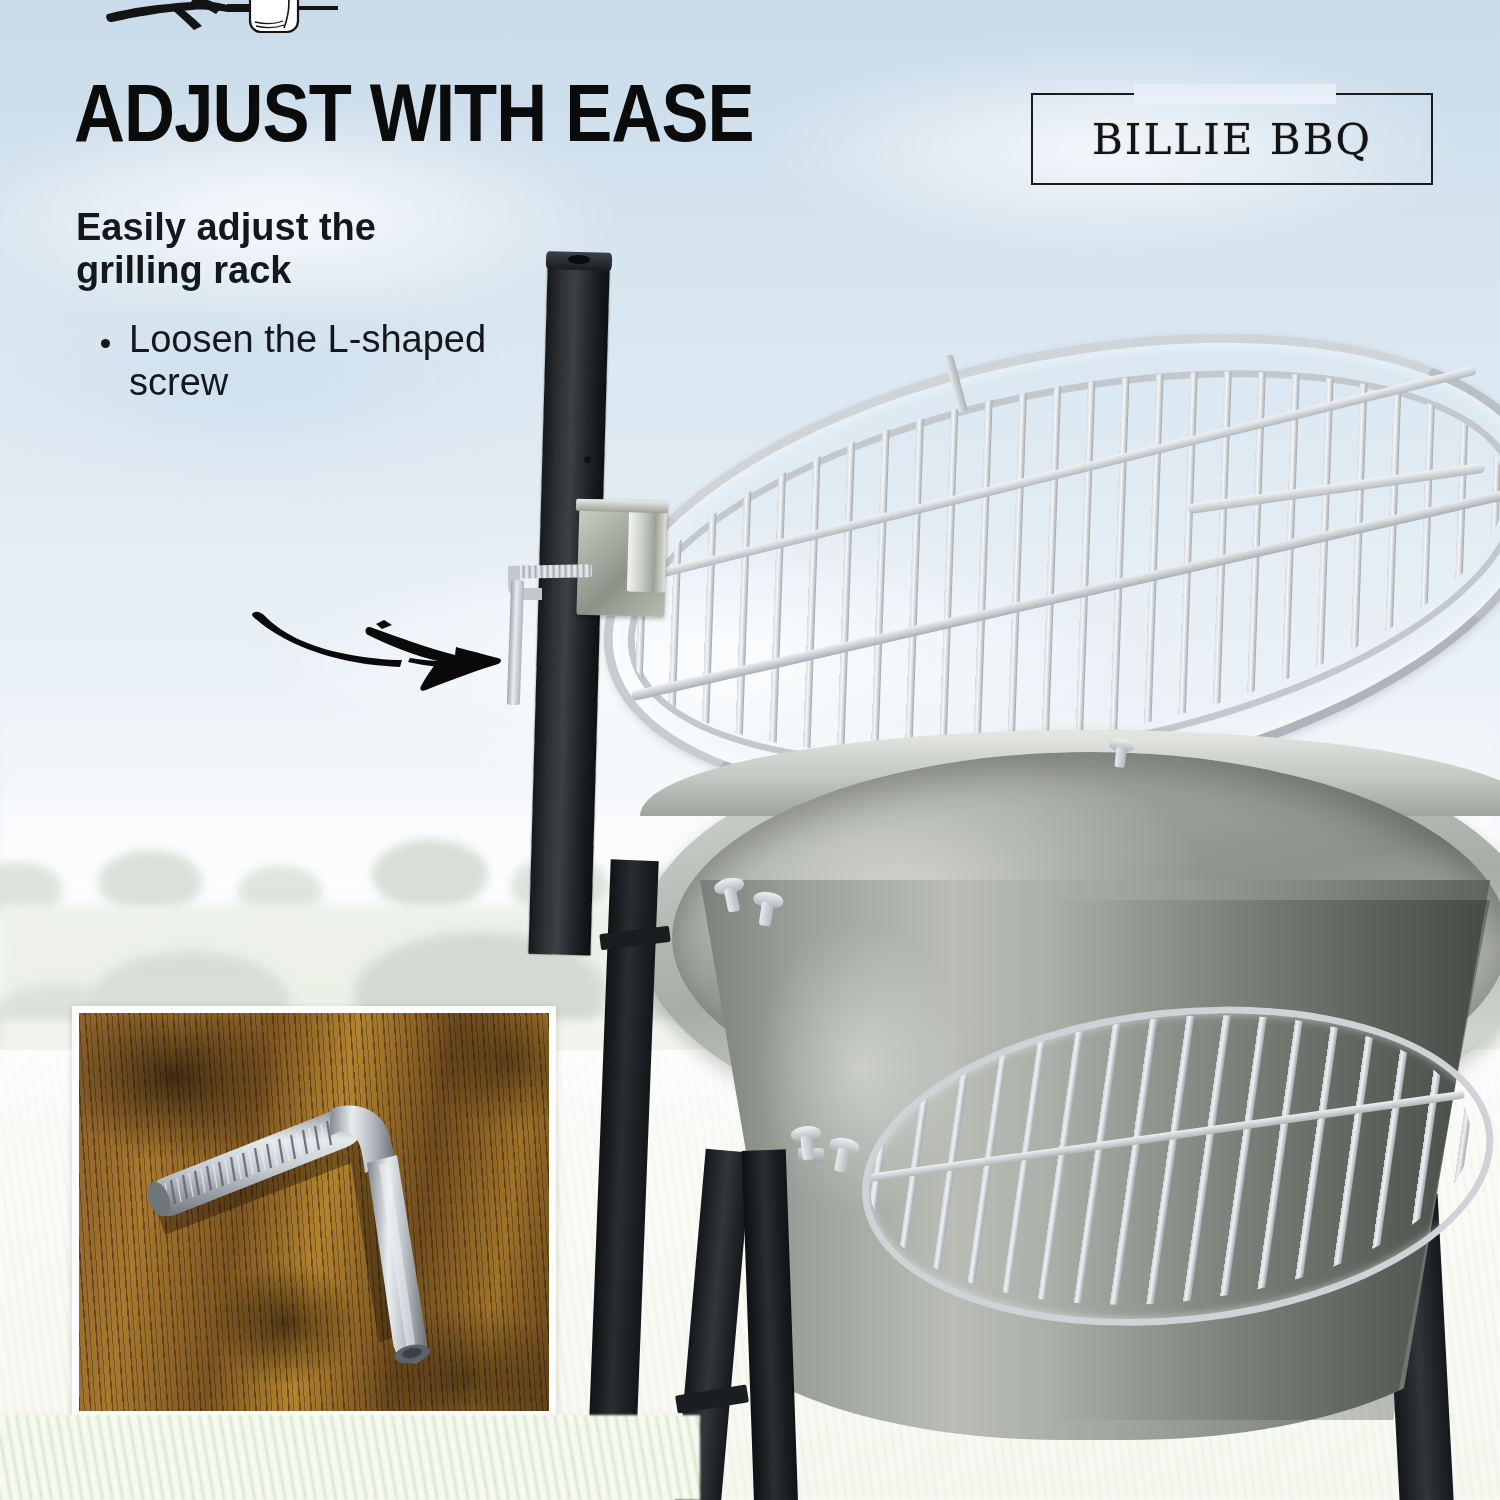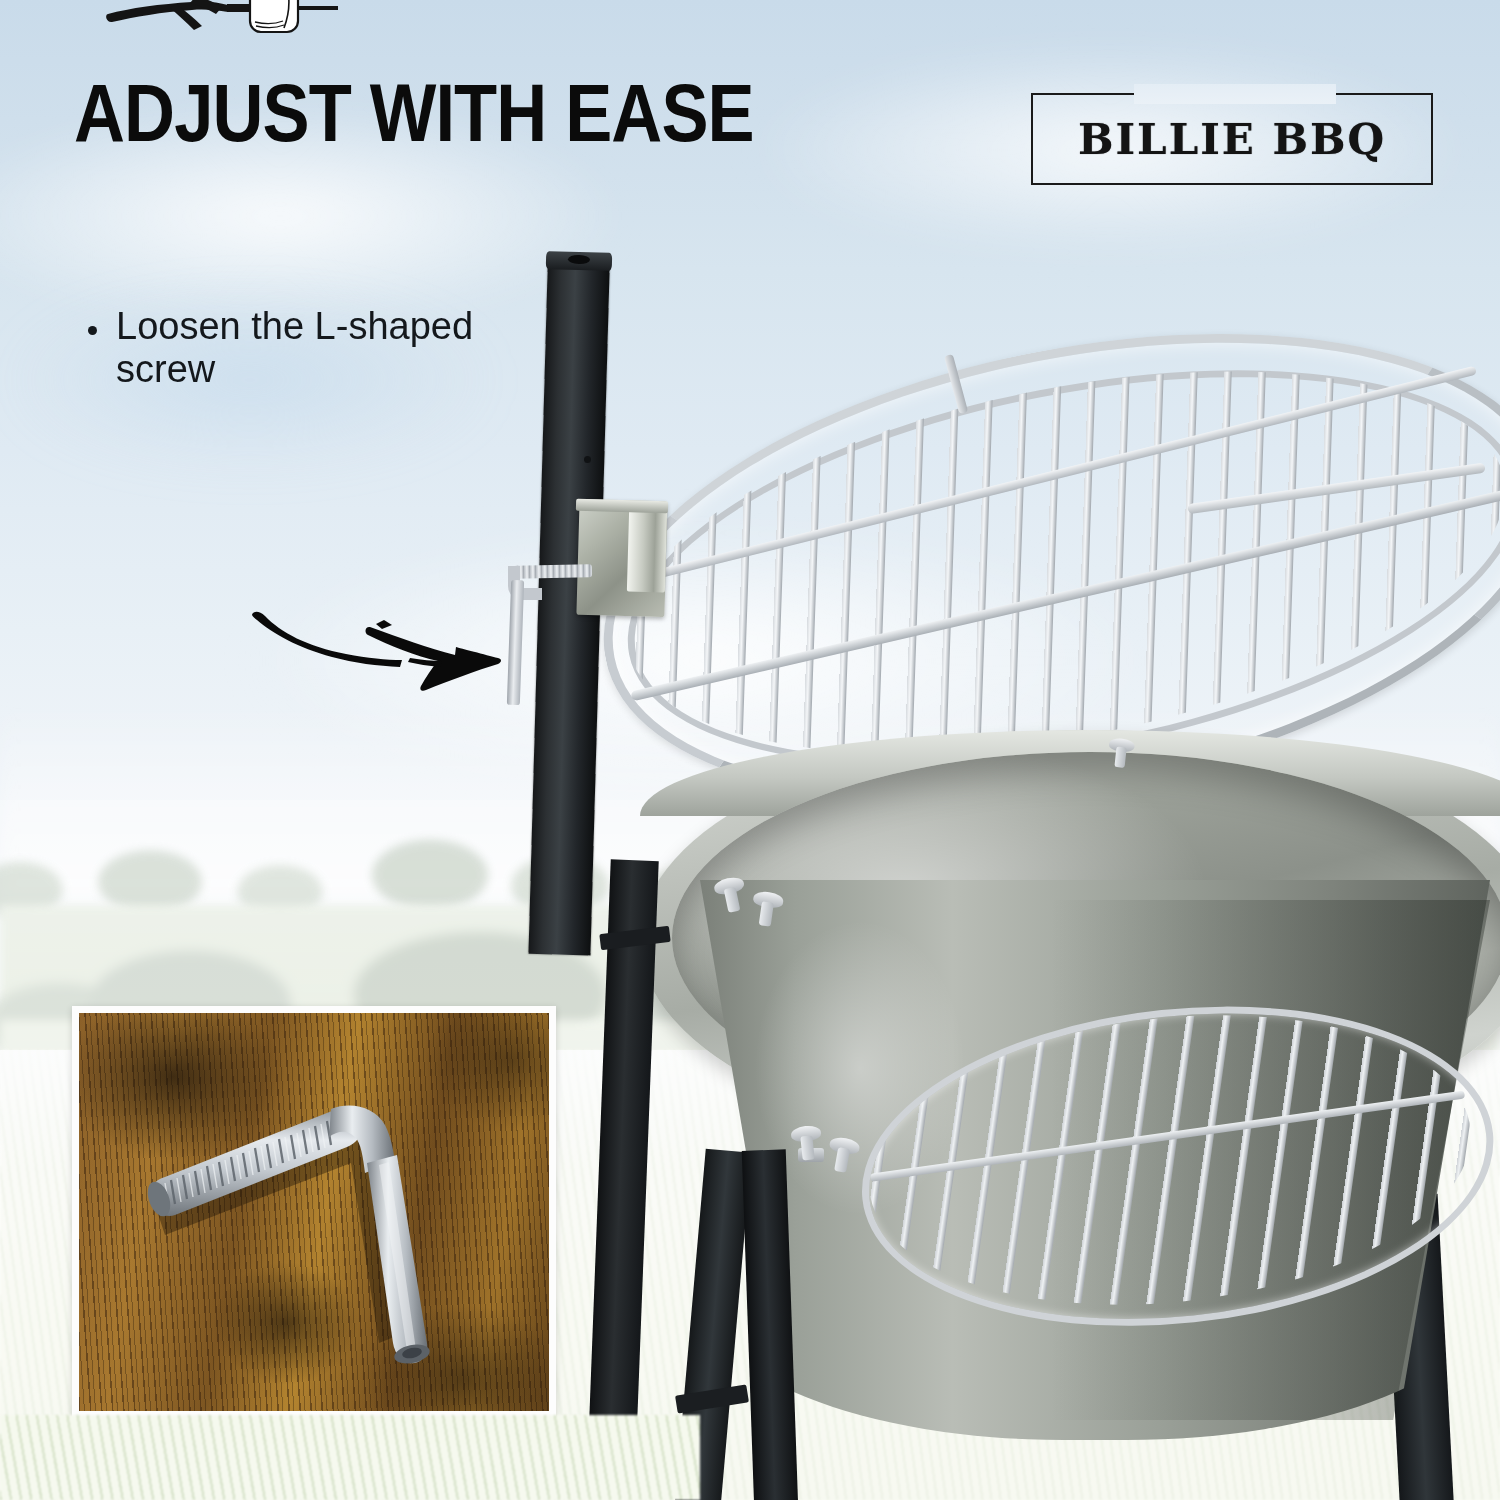--- a/index.html
+++ b/index.html
@@ -327,21 +327,21 @@
     letter-spacing:-1px;
     transform:scaleX(.86);transform-origin:left top;
     white-space:nowrap;
   }
   .subtitle{
     position:absolute;left:76px;top:206px;width:380px;
     font-size:38px;line-height:1.14;font-weight:700;color:#14181c;
   }
   .bullets{
     position:absolute;left:76px;top:305px;width:420px;
-    margin:0;padding:0;list-style:none;
+    margin:13px;padding:0;list-style:none;
   }
   .bullets li{
     position:relative;padding-left:40px;
     font-size:38px;line-height:1.14;font-weight:300;color:#14181c;
     margin-bottom:2px;
   }
   .bullets li::before{
     content:"";position:absolute;left:12px;top:21px;
     width:9px;height:9px;border-radius:50%;background:#14181c;
   }
@@ -351,21 +351,21 @@
 
   
   .logo{
     position:absolute;left:1031px;top:93px;width:398px;height:88px;
     border:2.5px solid #1a1a1a;
   }
   .logoText{
     position:absolute;left:0;right:0;top:24px;
     text-align:center;
     font-family:"DejaVu Serif", serif;
-    font-weight:700;font-size:42px;letter-spacing:2px;color:#141414;
+    font-weight:400;font-size:42px;letter-spacing:2px;color:#141414;
     line-height:1;
     text-shadow:0 0 1px rgba(20,20,20,.6);
   }
   .logoArt{position:absolute;left:100px;top:-26px;width:250px;height:66px;}
   .logoGap{
     position:absolute;left:1134px;top:84px;width:202px;height:20px;
     background:linear-gradient(to bottom,#e4edf5,#eaf1f7);
   }
 
   
@@ -488,20 +488,21 @@
         <b></b>
         <i></i>
       </span>
     <span class="wing w5">
         <b></b>
         <i></i>
       </span>
   </div>
 
   <div class="title">ADJUST WITH EASE</div>
+  <div class="subtitle">Easily adjust the grilling rack</div>
 
   <ul class="bullets">
     <li>Loosen the L-shaped screw</li>
   </ul>
 
   <svg class="arrow" viewBox="0 0 270 95">
     <path d="M3,13 C5,11 10,11 15,16 C30,32 58,47 96,54 C118,58 136,60 152,60
              L150,67 C128,66 104,63 82,57 C48,48 22,33 7,20 C2,16 1,15 3,13 Z" fill="#0a0a0a"></path>
     <path d="M120,27 C150,38 178,48 205,55 L206,47 C210,48 236,55 248,58
              C252,59 252,62 248,64 C228,70 198,81 176,90 C172,92 169,90 171,86

